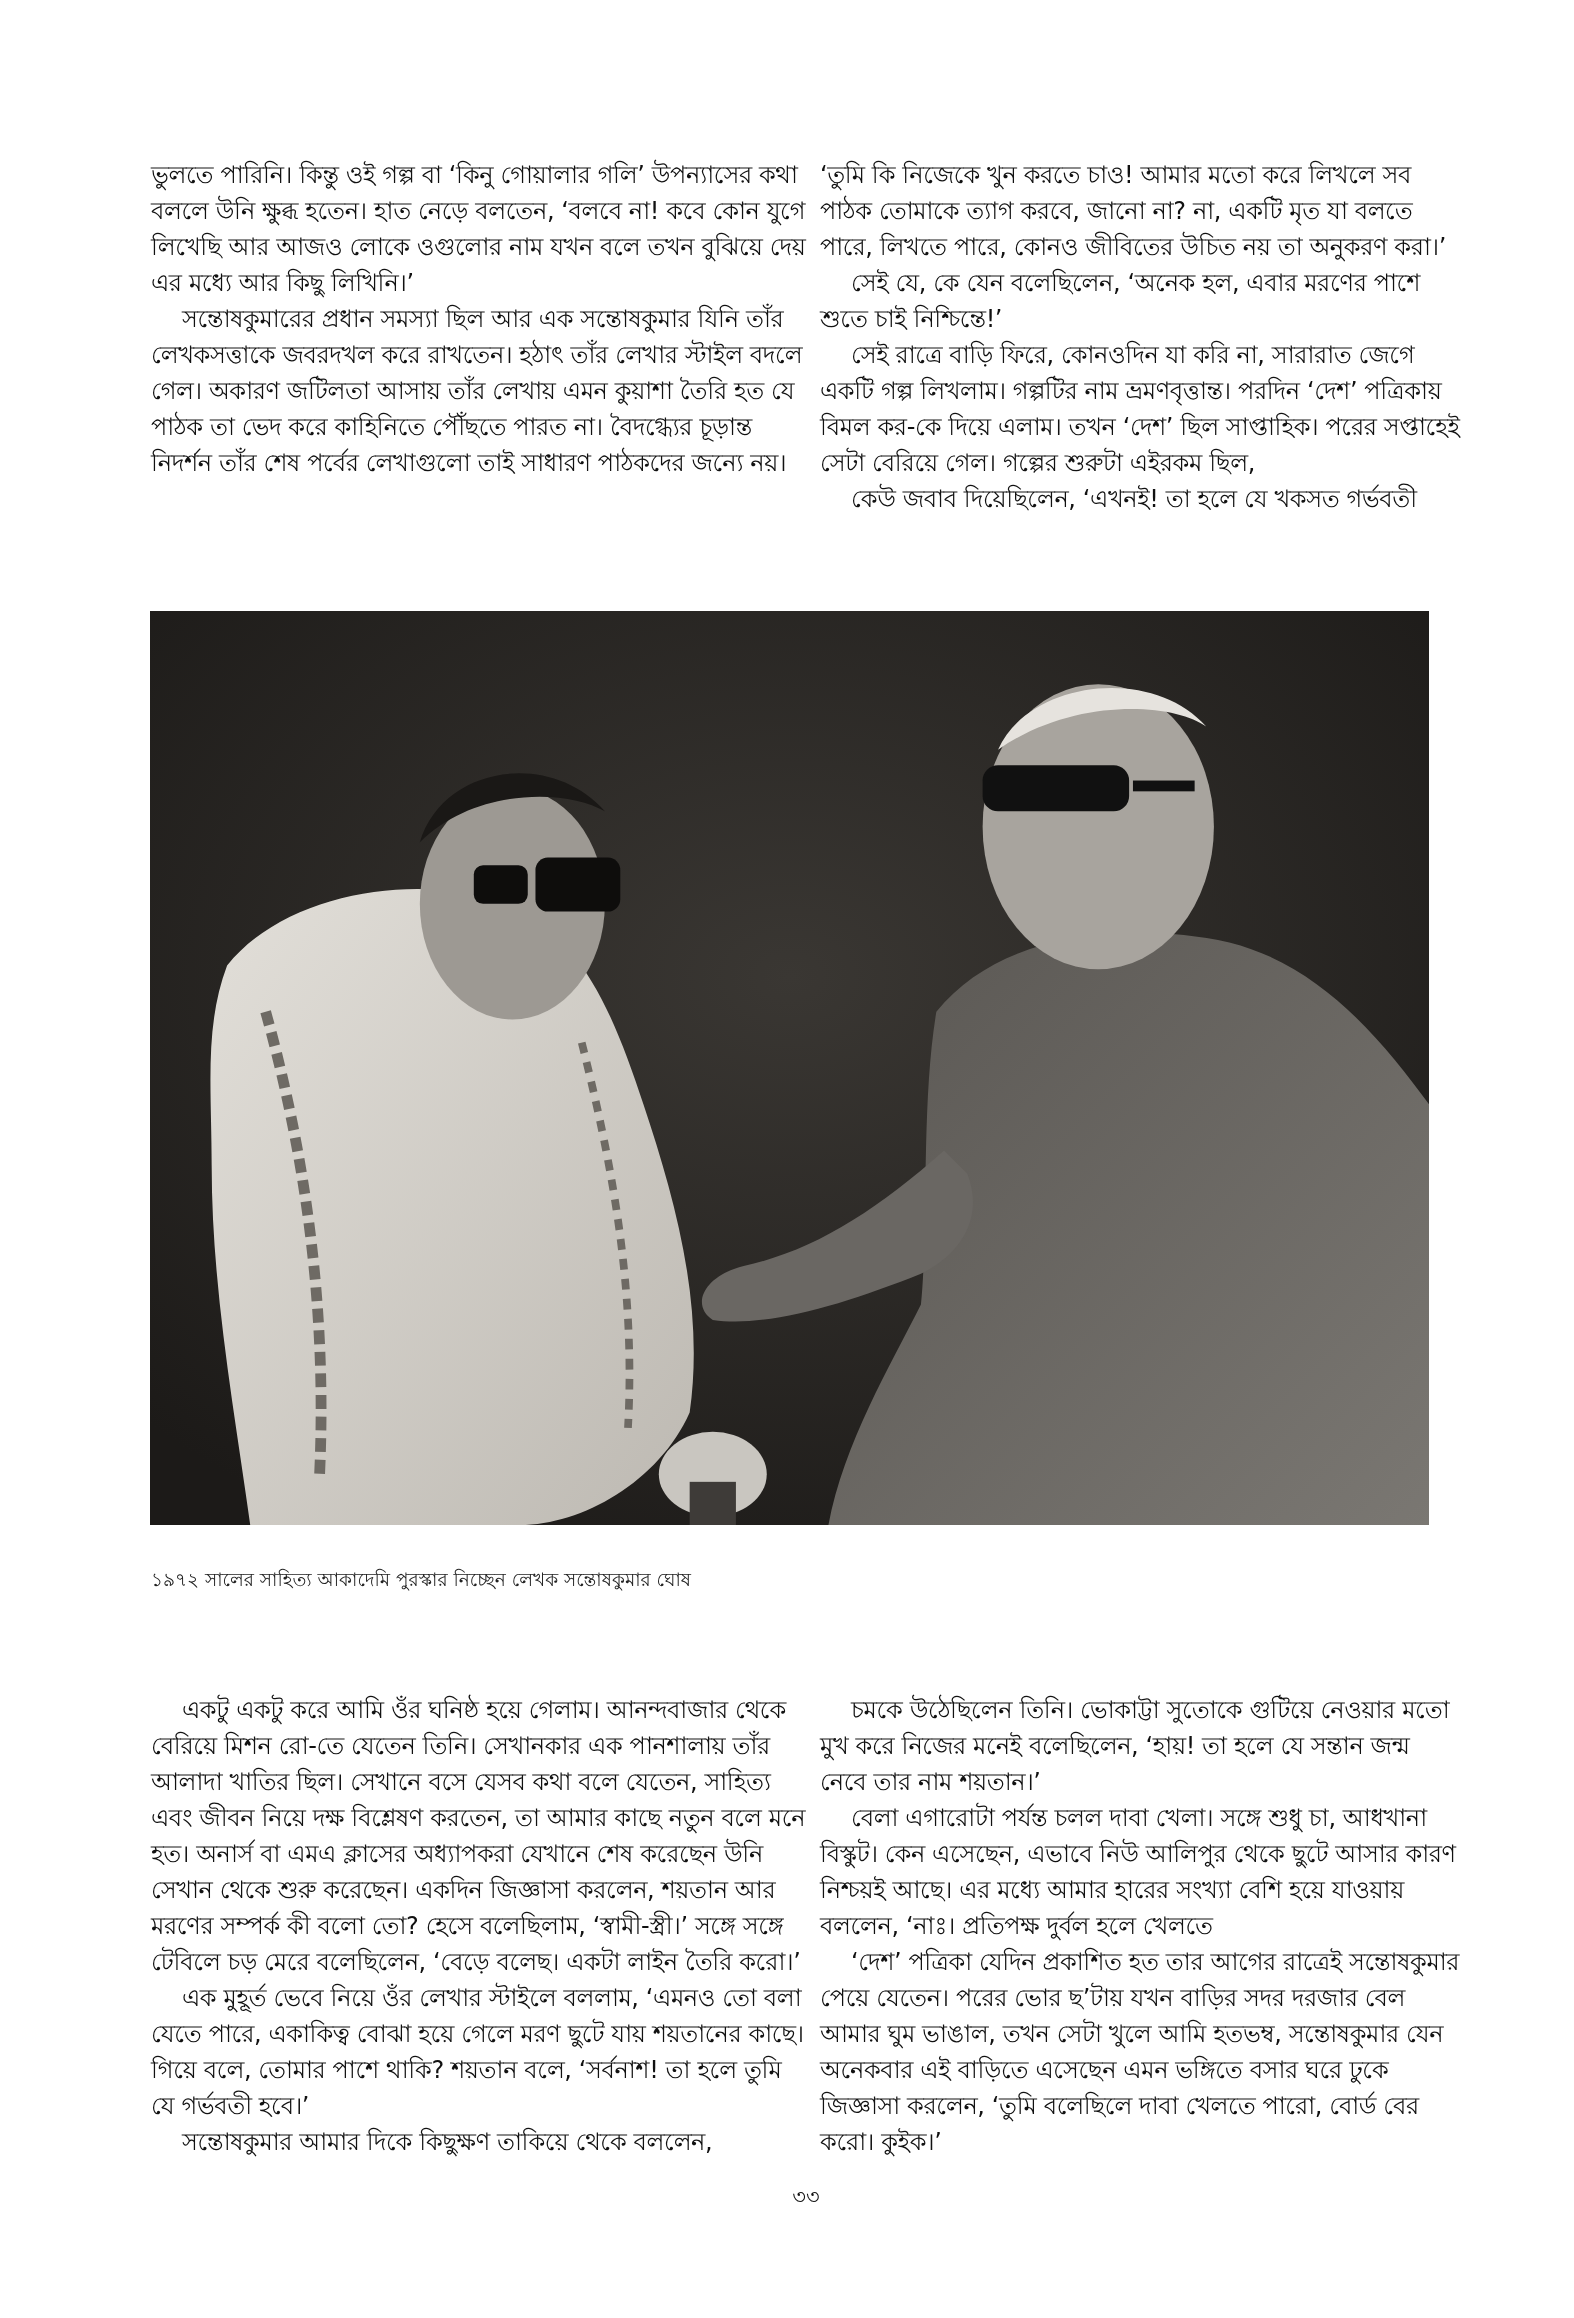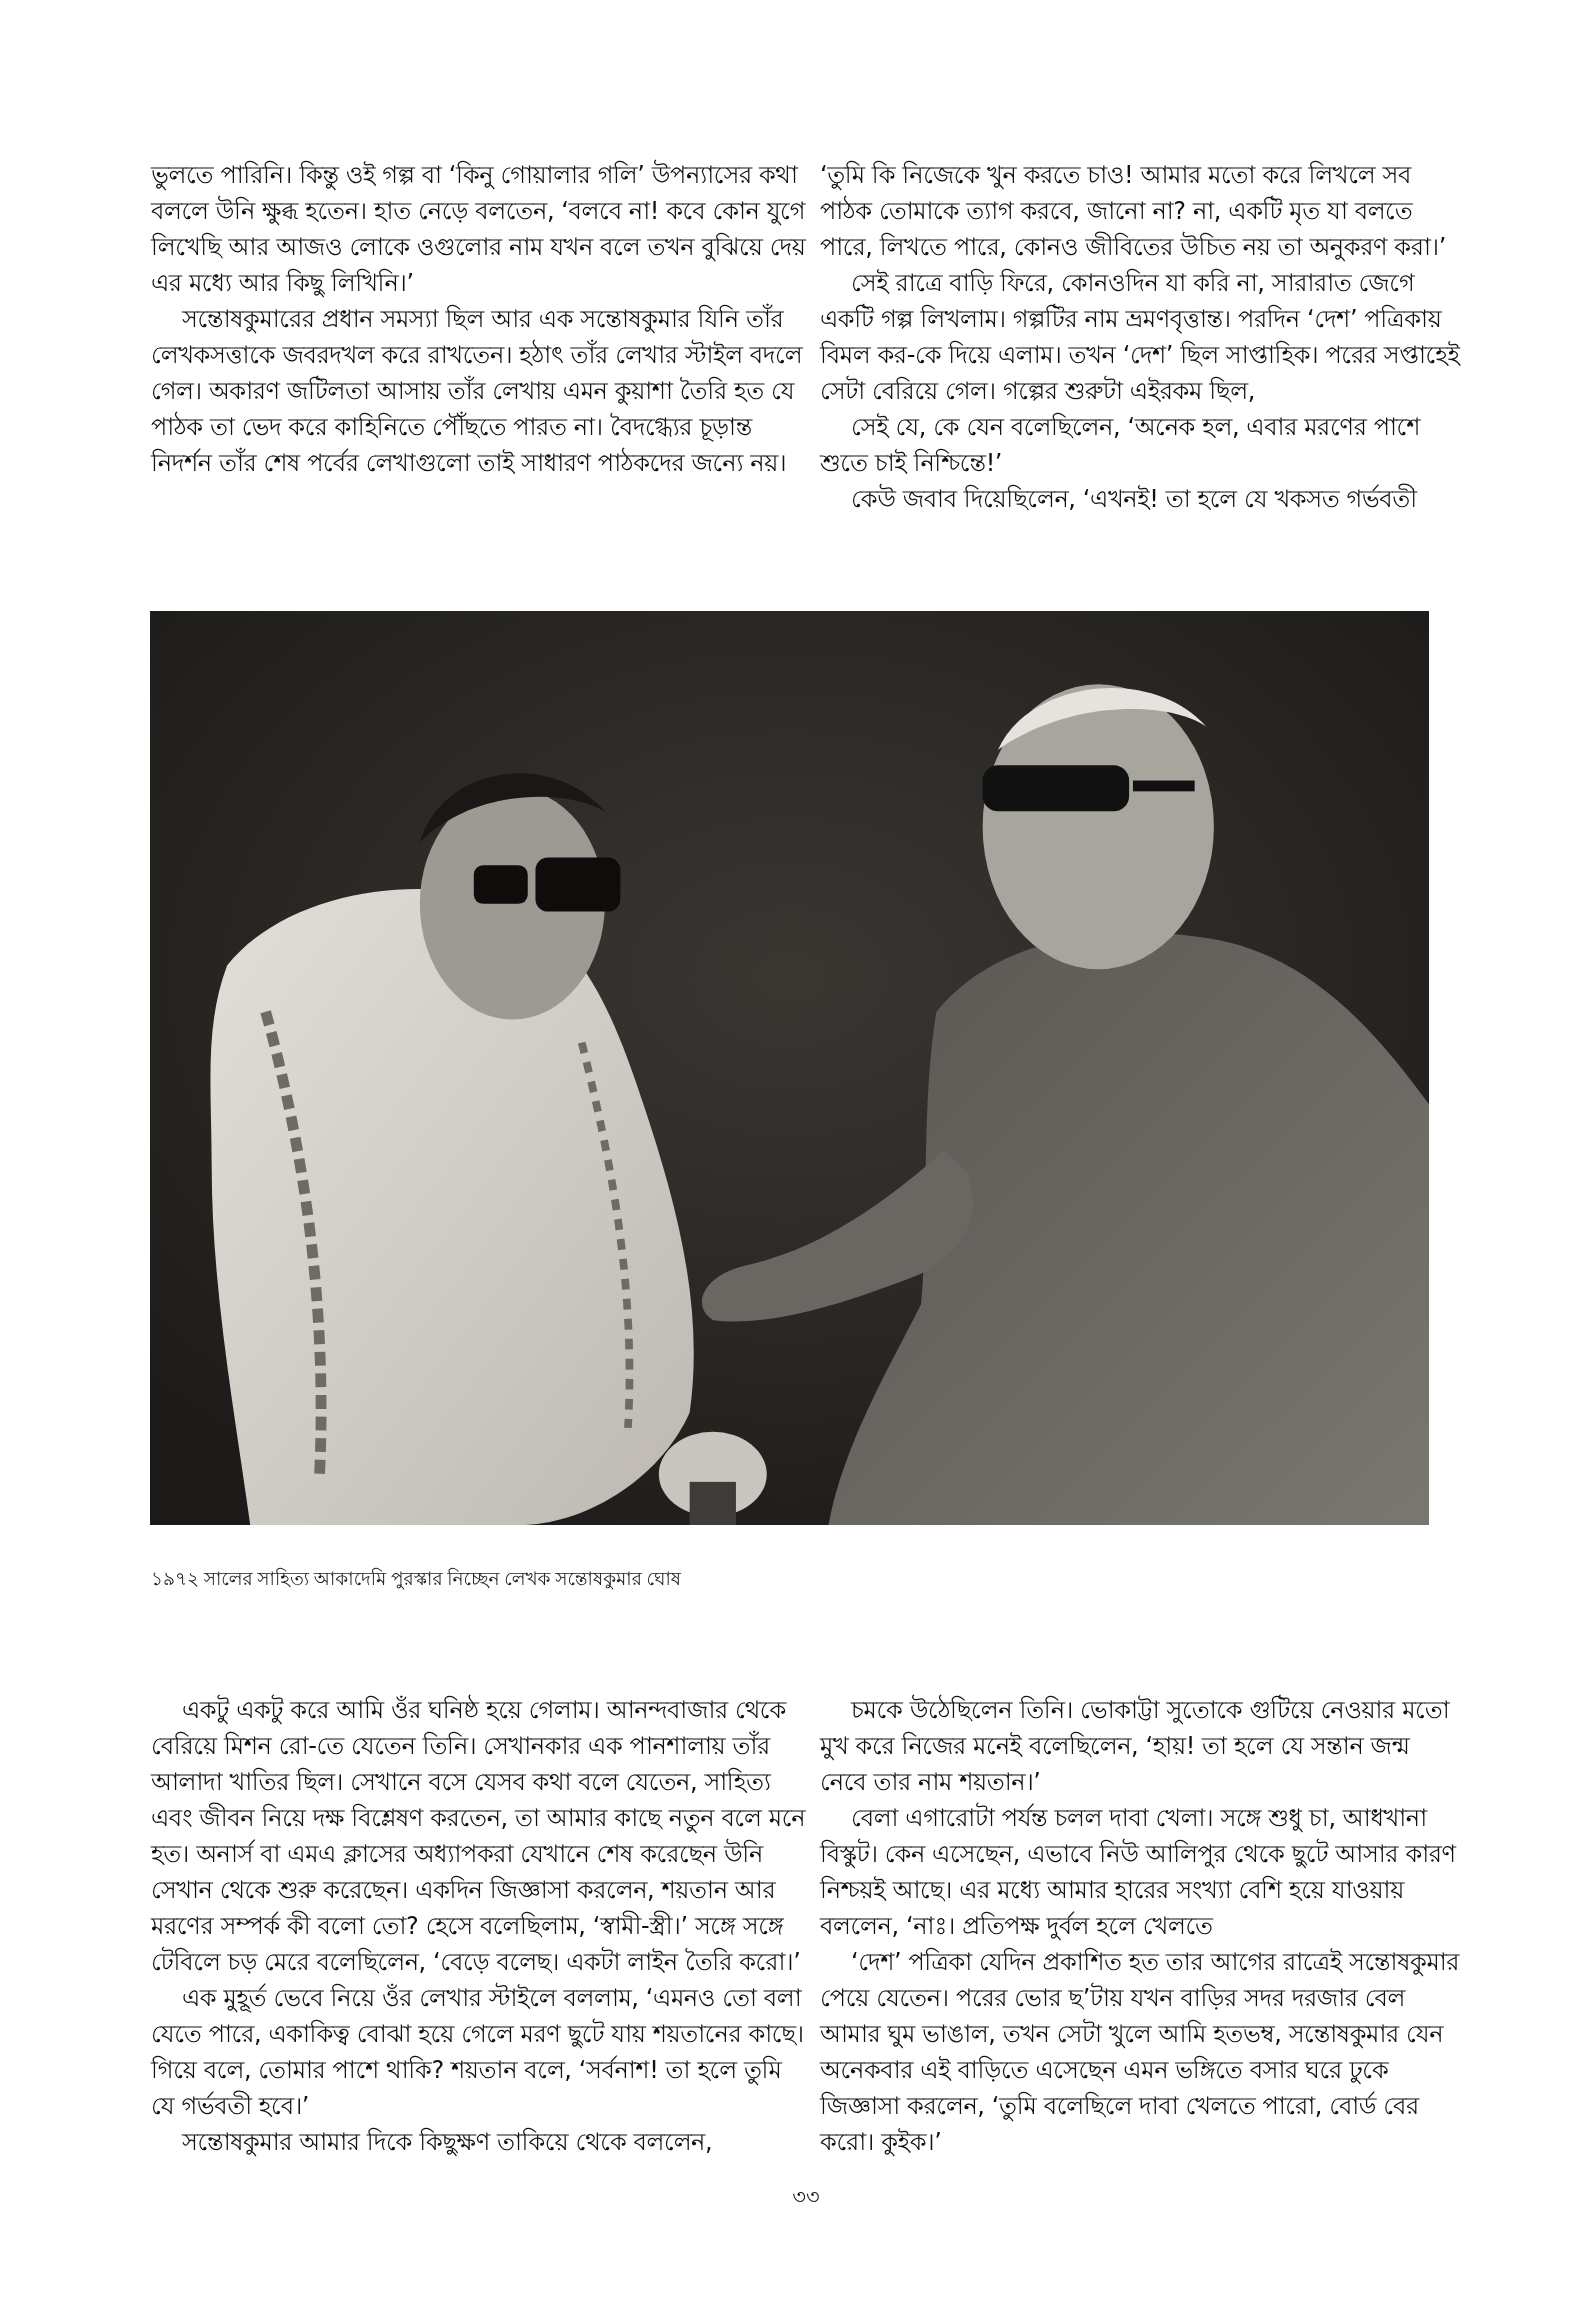--- a/index.html
+++ b/index.html
@@ -23,38 +23,38 @@
   #bottom-right { left: 820px; top: 1668px; width: 640px; }
 
   #photo {
     position: absolute; left: 150px; top: 611px; width: 1279px; height: 914px;
     background: #2a2826; overflow: hidden;
   }
   #photo svg { width: 100%; height: 100%; display: block; }
 
   #caption {
     position: absolute; left: 151px; top: 1567px; width: 1079px;
-    font-size: 18.5px; line-height: 25px; color: #222; font-family: Liberation Serif, serif;
+    font-size: 18.5px; line-height: 25px; color: #222;
   }
   #page-number {
     position: absolute; left: 0; width: 1574px; top: 2181px;
     text-align: center; font-size: 21px; color: #111; padding-left: 19px;
   }
 </style>
 </head>
 <body>
 
 <div id="top-left" class="col">
     <p>ভুলতে পারিনি। কিন্তু ওই গল্প বা ‘কিনু গোয়ালার গলি’ উপন্যাসের কথা বললে উনি ক্ষুব্ধ হতেন। হাত নেড়ে বলতেন, ‘বলবে না! কবে কোন যুগে লিখেছি আর আজও লোকে ওগুলোর নাম যখন বলে তখন বুঝিয়ে দেয় এর মধ্যে আর কিছু লিখিনি।’</p>
     <p class="indent">সন্তোষকুমারের প্রধান সমস্যা ছিল আর এক সন্তোষকুমার যিনি তাঁর লেখকসত্তাকে জবরদখল করে রাখতেন। হঠাৎ তাঁর লেখার স্টাইল বদলে গেল। অকারণ জটিলতা আসায় তাঁর লেখায় এমন কুয়াশা তৈরি হত যে পাঠক তা ভেদ করে কাহিনিতে পৌঁছতে পারত না। বৈদগ্ধ্যের চূড়ান্ত নিদর্শন তাঁর শেষ পর্বের লেখাগুলো তাই সাধারণ পাঠকদের জন্যে নয়।</p>
   </div>
 <div id="top-right" class="col">
     <p>‘তুমি কি নিজেকে খুন করতে চাও! আমার মতো করে লিখলে সব পাঠক তোমাকে ত্যাগ করবে, জানো না? না, একটি মৃত যা বলতে পারে, লিখতে পারে, কোনও জীবিতের উচিত নয় তা অনুকরণ করা।’</p>
+    <p class="indent">সেই যে, কে যেন বলেছিলেন, ‘অনেক হল, এবার মরণের পাশে শুতে চাই নিশ্চিন্তে!’</p>
     <p class="indent">সেই রাত্রে বাড়ি ফিরে, কোনওদিন যা করি না, সারারাত জেগে একটি গল্প লিখলাম। গল্পটির নাম ভ্রমণবৃত্তান্ত। পরদিন ‘দেশ’ পত্রিকায় বিমল কর-কে দিয়ে এলাম। তখন ‘দেশ’ ছিল সাপ্তাহিক। পরের সপ্তাহেই সেটা বেরিয়ে গেল। গল্পের শুরুটা এইরকম ছিল,</p>
-    <p class="indent">সেই যে, কে যেন বলেছিলেন, ‘অনেক হল, এবার মরণের পাশে শুতে চাই নিশ্চিন্তে!’</p>
     <p class="indent">কেউ জবাব দিয়েছিলেন, ‘এখনই! তা হলে যে খকসত গর্ভবতী</p>
   </div>
 
 <div id="photo">
   <svg viewBox="0 0 1659 1186" preserveAspectRatio="none">
     <defs>
       <radialGradient id="bgGrad" cx="50%" cy="40%" r="70%">
         <stop offset="0%" stop-color="#3a3733"></stop>
         <stop offset="100%" stop-color="#1c1a18"></stop>
       </radialGradient>

